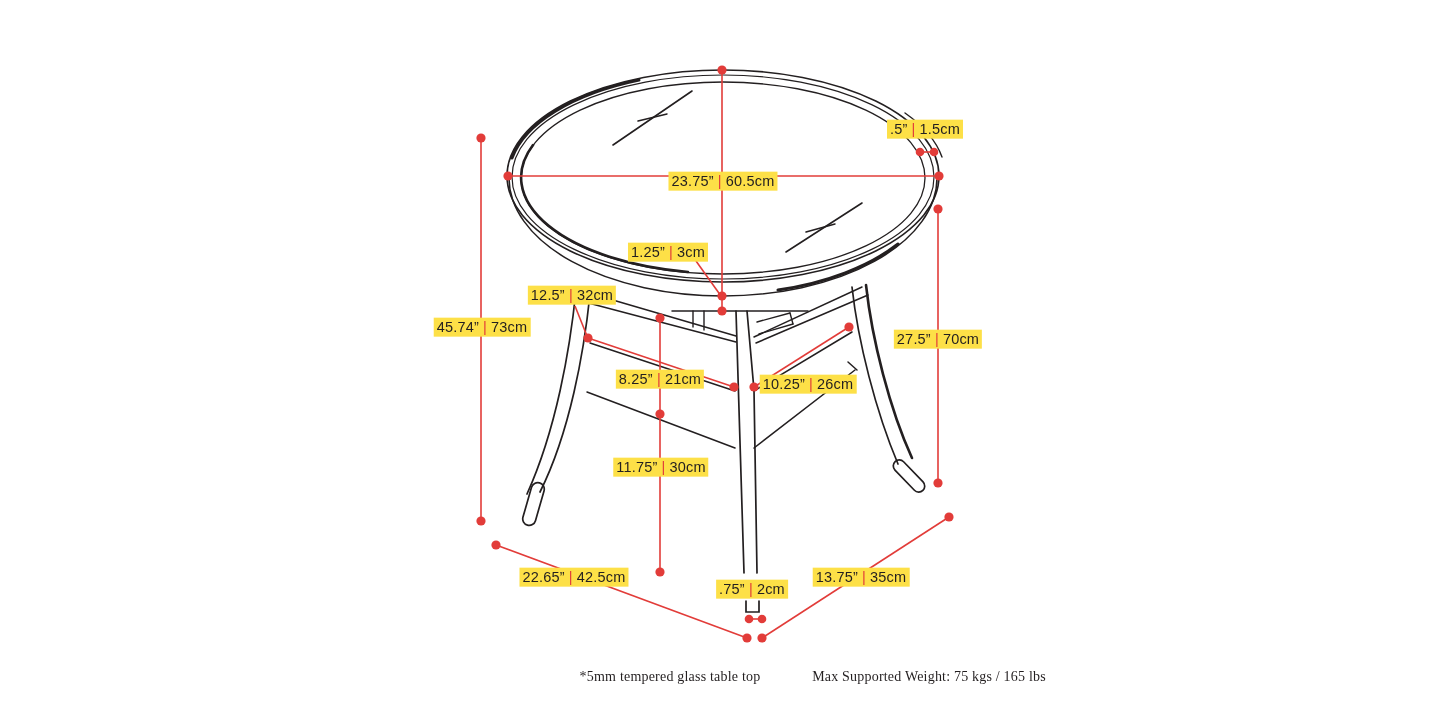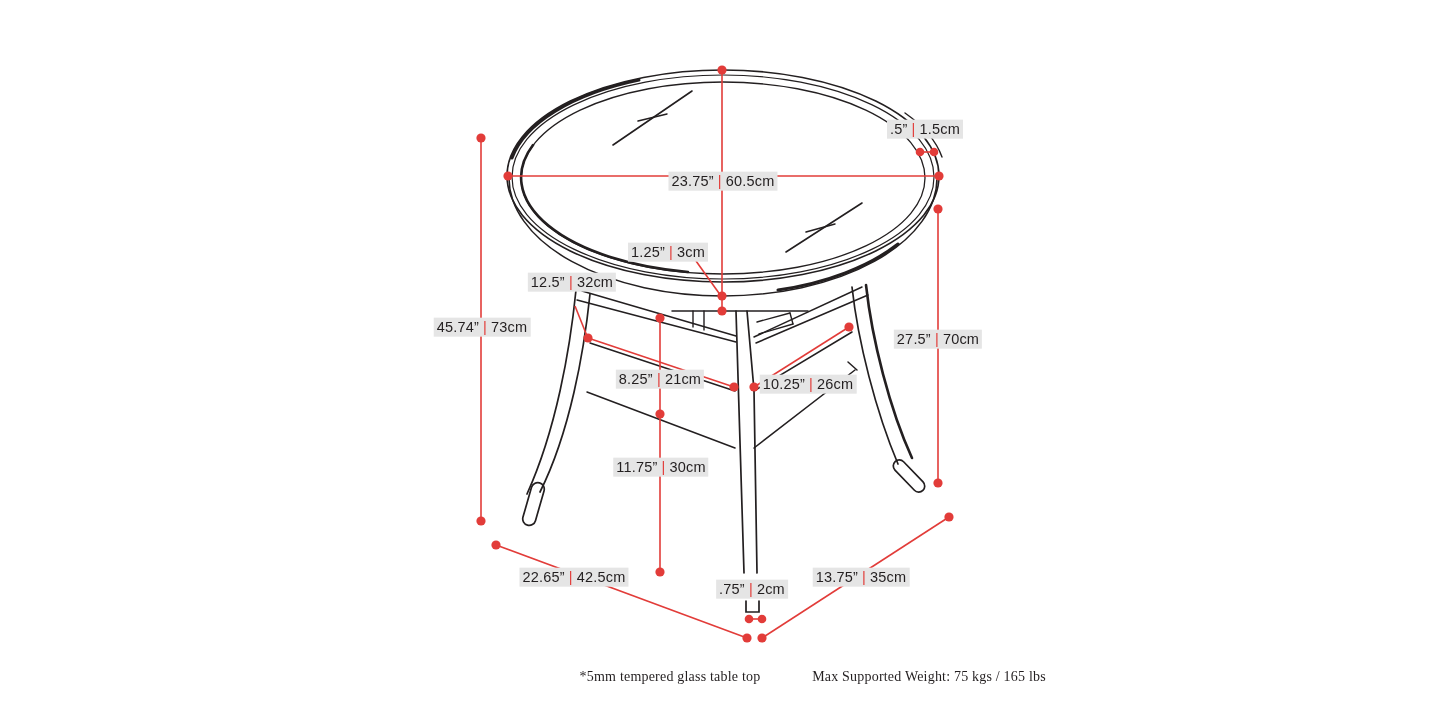--- a/index.html
+++ b/index.html
@@ -5,21 +5,21 @@
   :root{ --red:#e23c39; --ink:#231f20; }
   html,body{margin:0;padding:0;background:#fff;}
   body{width:1445px;height:723px;position:relative;overflow:hidden;
        font-family:"Liberation Sans", sans-serif;}
   .canvas{position:absolute;inset:0;}
   svg{position:absolute;left:0;top:0;}
   .blk{stroke:var(--ink);fill:none;stroke-linecap:round;}
   .red{stroke:var(--red);fill:none;stroke-width:1.6;}
   .dot{fill:var(--red);stroke:none;}
   .dim{position:absolute;transform:translate(-50%,-50%);white-space:nowrap;
-       background:#e5e5e5;padding:1px 3px;font-size:14.5px;font-weight:500;
+       background:#fde047;padding:1px 3px;font-size:14.5px;font-weight:500;
        color:var(--ink);letter-spacing:.2px;line-height:1.15;text-align:center;}
   .dim .sep{color:var(--red);margin:0 4px;font-weight:400;}
   .note{position:absolute;transform:translate(-50%,-50%);white-space:nowrap;
         font-size:14px;color:var(--ink);letter-spacing:.2px;font-family:Liberation Serif, serif;}
 </style>
 </head>
 <body>
 
 <div class="canvas">
 
@@ -116,21 +116,21 @@
 
   <div class="dim" style="left:925px;top:129px">
     <span>.5”</span><span class="sep">|</span><span>1.5cm</span>
   </div>
   <div class="dim" style="left:723px;top:181px">
     <span>23.75”</span><span class="sep">|</span><span>60.5cm</span>
   </div>
   <div class="dim" style="left:668px;top:252px">
     <span>1.25”</span><span class="sep">|</span><span>3cm</span>
   </div>
-  <div class="dim" style="left:572px;top:282px">
+  <div class="dim" style="left:572px;top:295px">
     <span>12.5”</span><span class="sep">|</span><span>32cm</span>
   </div>
   <div class="dim" style="left:482px;top:327px">
     <span>45.74”</span><span class="sep">|</span><span>73cm</span>
   </div>
   <div class="dim" style="left:938px;top:339px">
     <span>27.5”</span><span class="sep">|</span><span>70cm</span>
   </div>
   <div class="dim" style="left:660px;top:379px">
     <span>8.25”</span><span class="sep">|</span><span>21cm</span>

